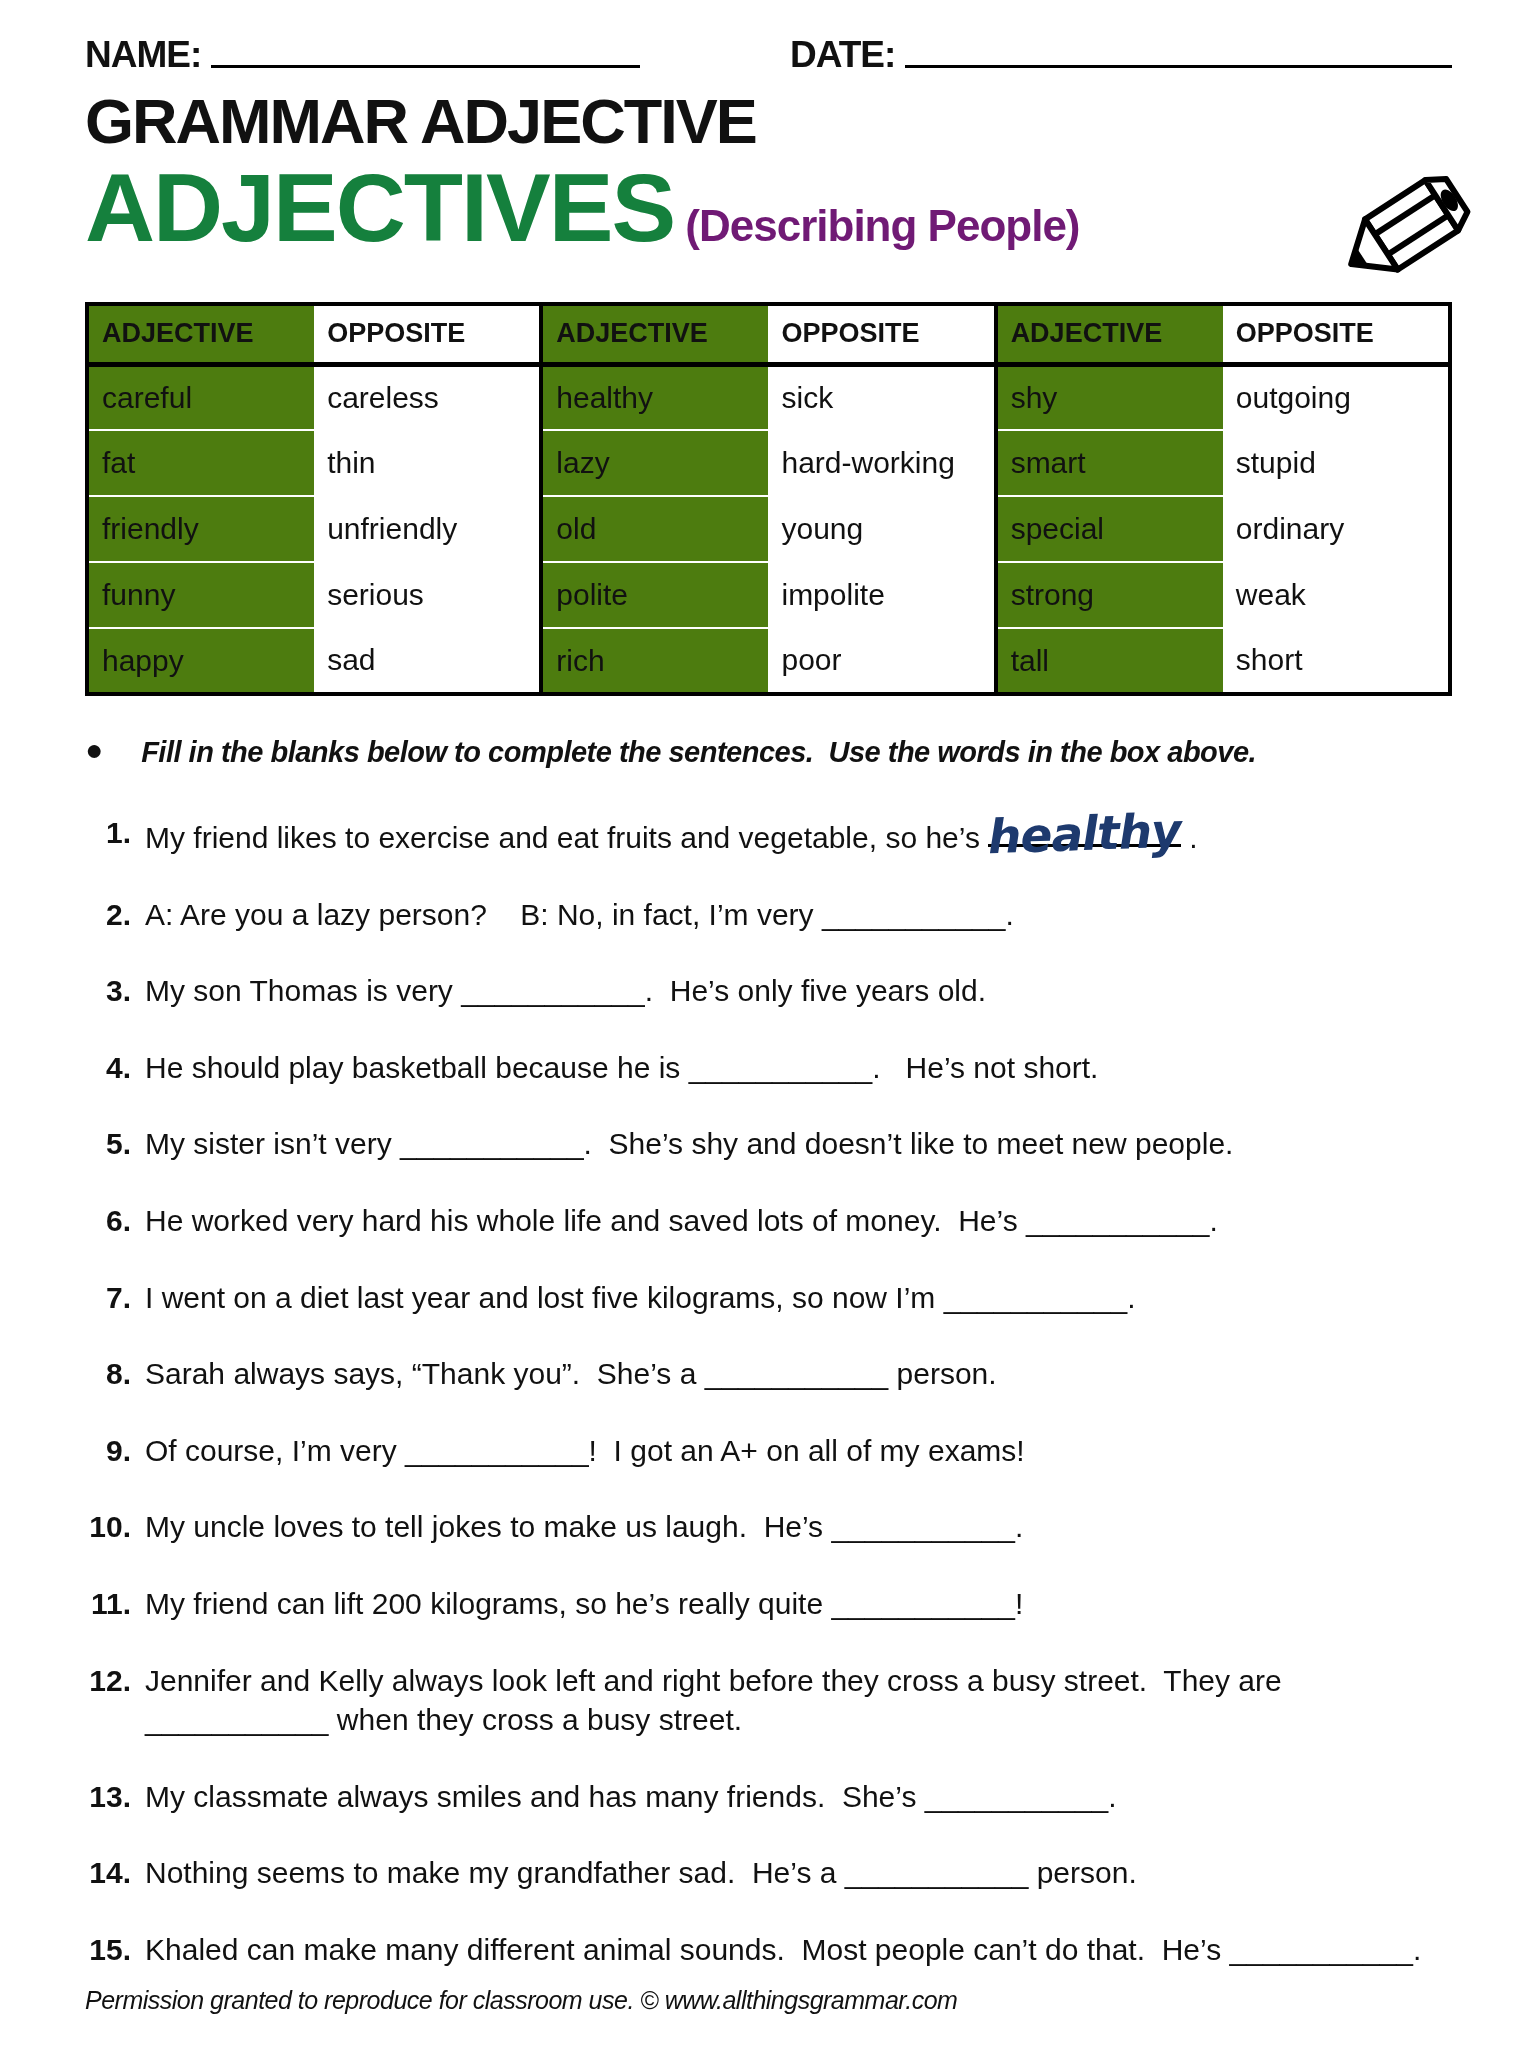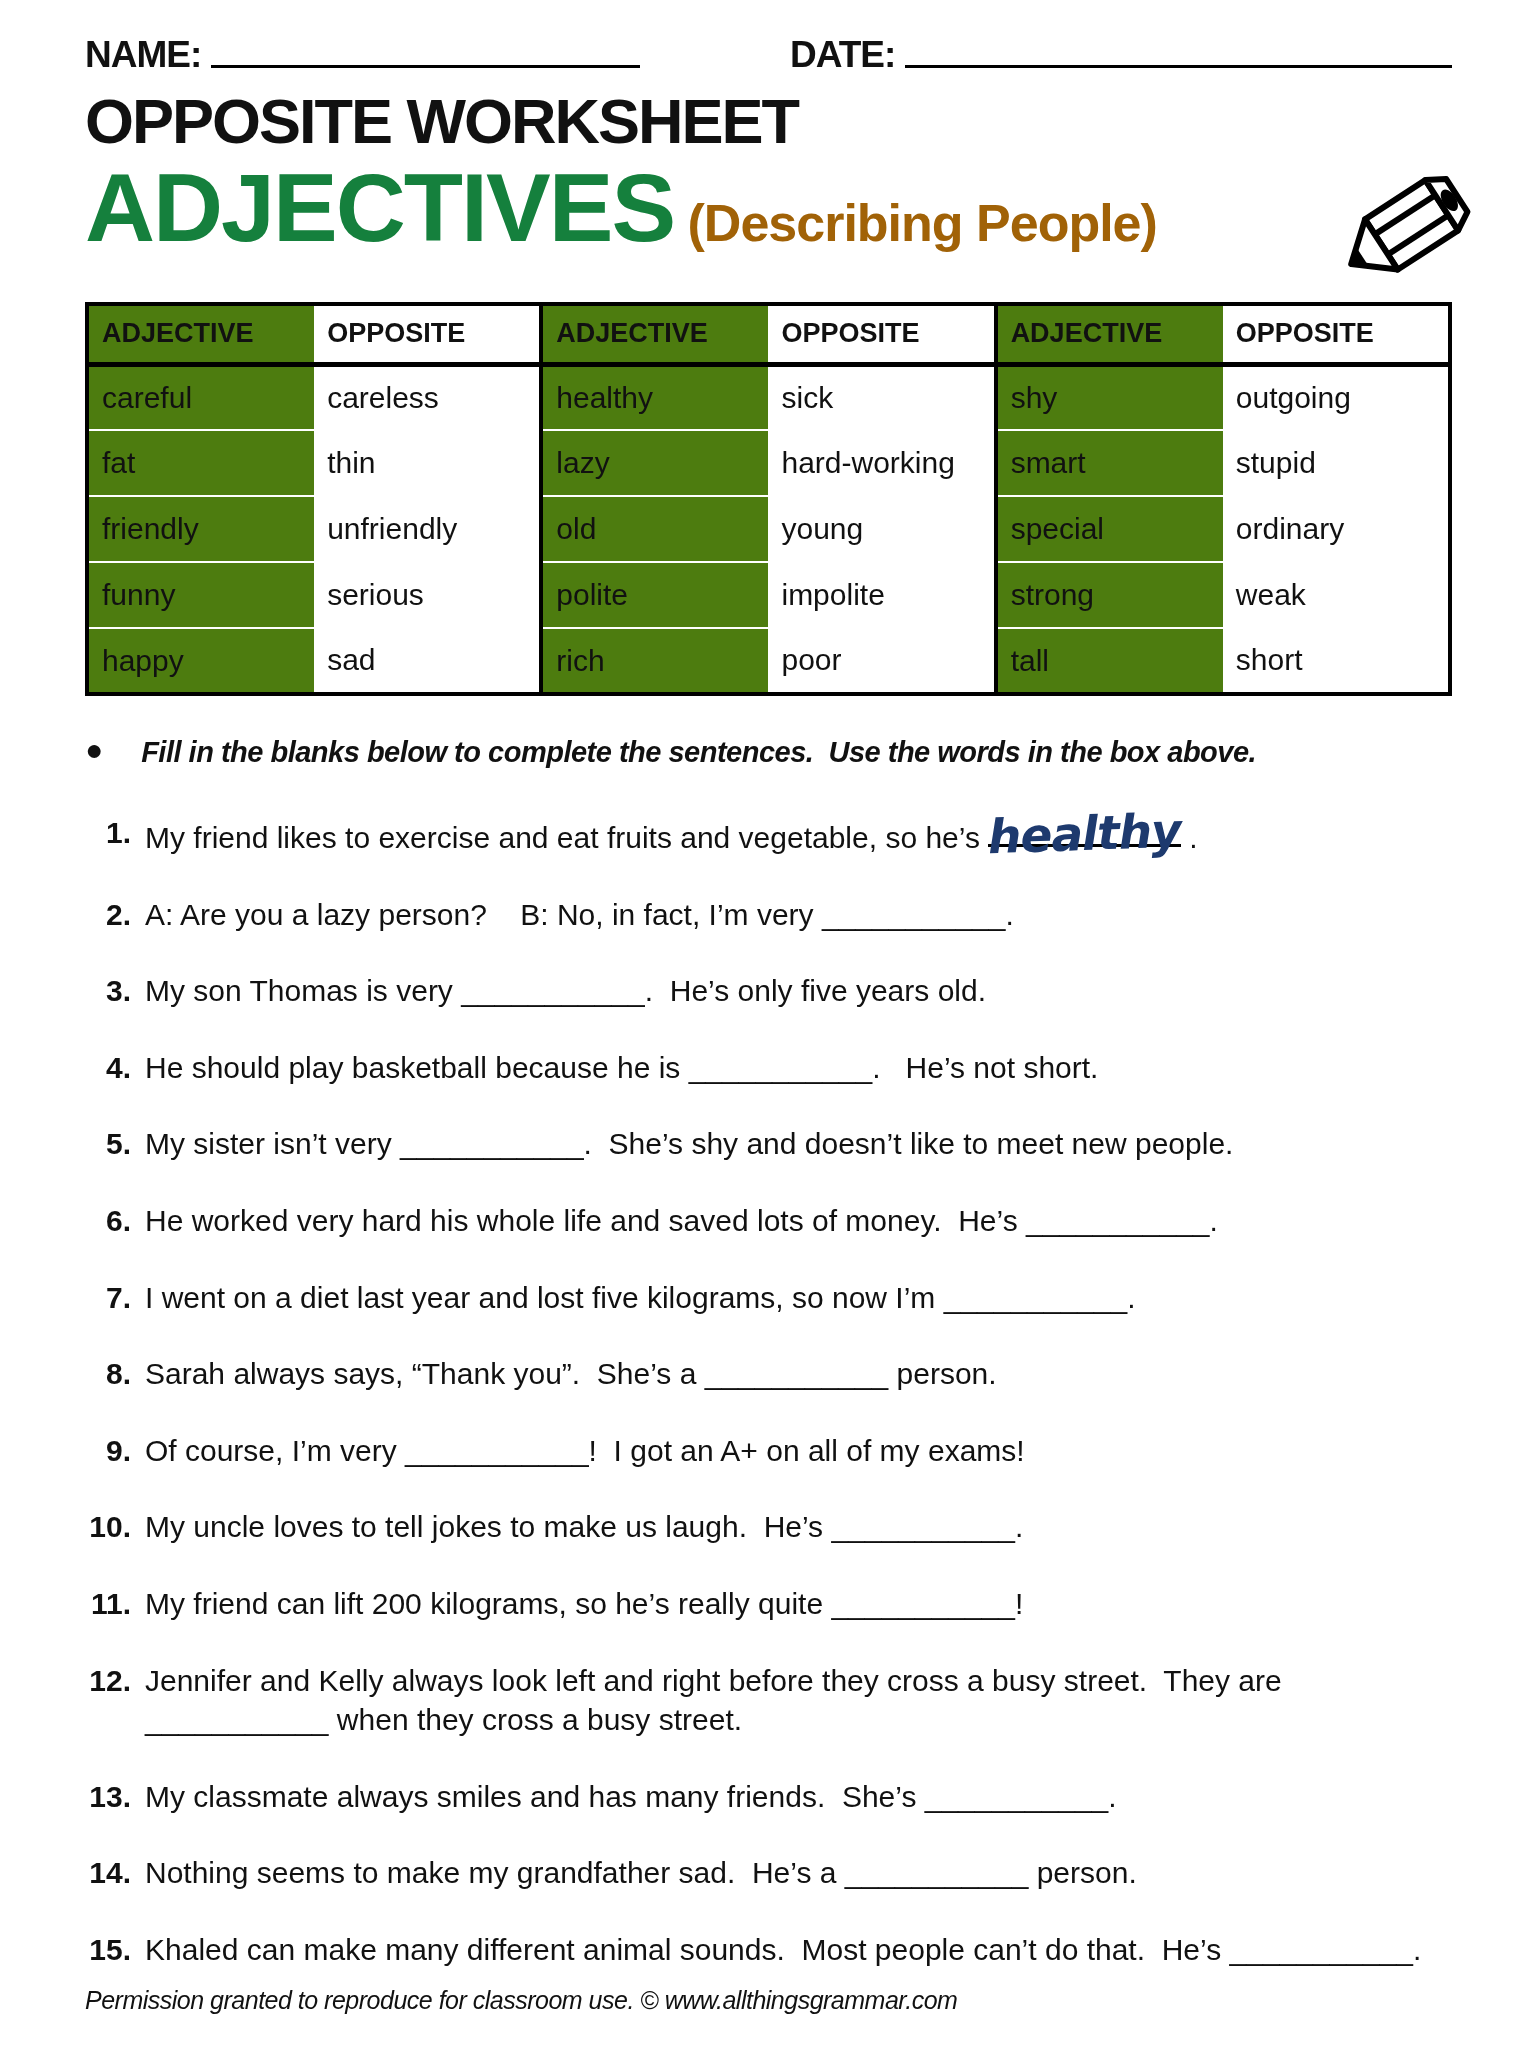--- a/index.html
+++ b/index.html
@@ -15,21 +15,21 @@
   .field { display:flex; align-items:flex-start; }
   .field-name { width:555px; }
   .field-date { flex:1; margin-left:150px; }
   .field-label { font-weight:bold; font-size:37px; letter-spacing:-1px; }
   .blank-line { flex:1; border-bottom:3px solid #000; height:34px; margin-left:10px; }
 
   
   .title-line1 { font-weight:bold; font-size:63px; letter-spacing:-2px; margin-top:14px; line-height:1.0; }
   .title-line2 { margin-top:6px; line-height:1.0; white-space:nowrap; }
   .title-main { font-weight:bold; font-size:97px; color:#15803d; letter-spacing:-2px;margin-top:40px; }
-  .title-sub  { font-weight:bold; font-size:52px; color:#a16207; letter-spacing:-1px; }
+  .title-sub  { font-weight:bold; font-size:44px; color:#701a75; letter-spacing:-1px; }
   .pencil { position:absolute; right:62px; top:158px; }
 
   
   table.adj { border-collapse:collapse; width:100%; margin-top:46px; table-layout:fixed; }
   table.adj, table.adj td, table.adj th { border:0; }
   table.adj { border:4px solid #000; }
   th, td { text-align:left; padding-left:13px; vertical-align:middle; }
   th { font-size:27px; font-weight:bold; height:60px; letter-spacing:0; }
   td { font-size:30px; height:66px; }
   .col-gray { background:#4d7c0f; }
@@ -64,21 +64,21 @@
     <div class="field field-name">
       <span class="field-label">NAME:</span>
       <span class="blank-line"></span>
     </div>
     <div class="field field-date">
       <span class="field-label">DATE:</span>
       <span class="blank-line"></span>
     </div>
   </div>
 
-  <div class="title-line1">OPPOSITE WORKSHEET</div>
+  <div class="title-line1">GRAMMAR ADJECTIVE</div>
   <div class="title-line2">
     <span class="title-main">ADJECTIVES</span><span class="title-sub"> (Describing People)</span>
   </div>
 
   <svg class="pencil" width="150" height="150" viewBox="0 0 100 100">
     <g transform="rotate(-33 50 50)" stroke="#000" stroke-width="4" fill="#fff" stroke-linejoin="round">
       <polygon points="36,30 84,30 84,70 36,70"></polygon>
       <line x1="36" y1="42" x2="84" y2="42"></line>
       <line x1="36" y1="58" x2="84" y2="58"></line>
       <polygon points="36,30 12,50 36,70"></polygon>

